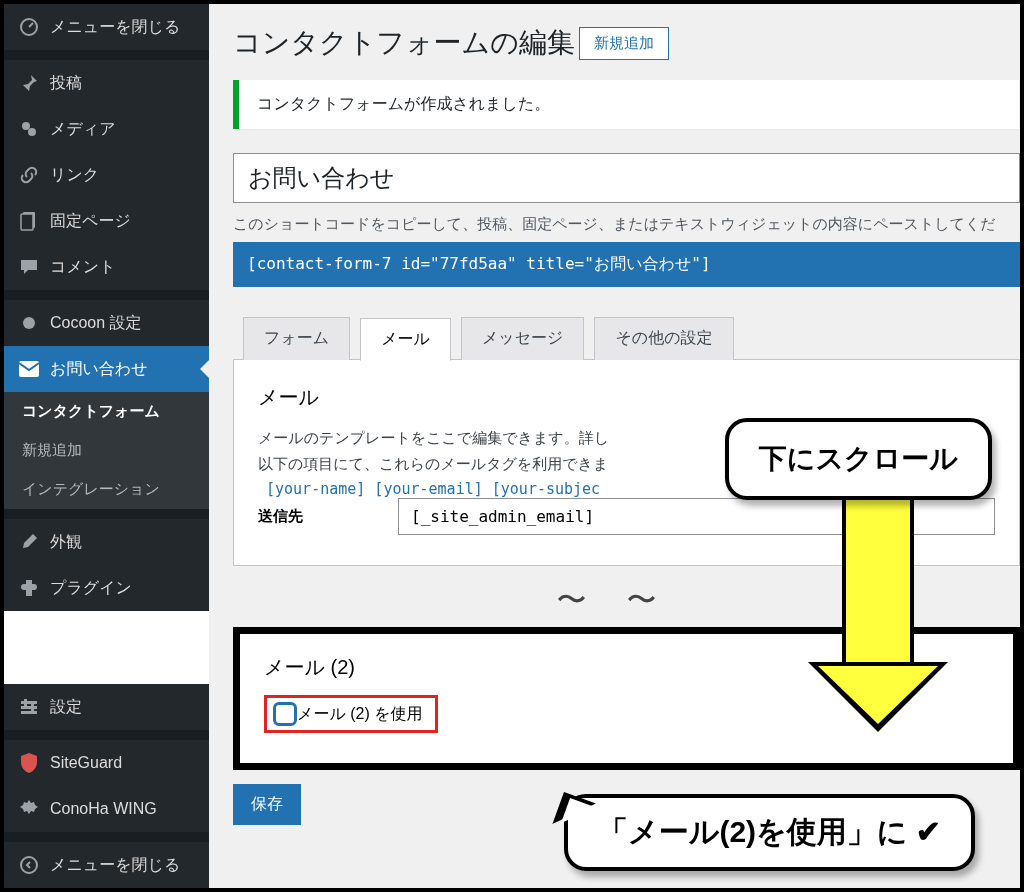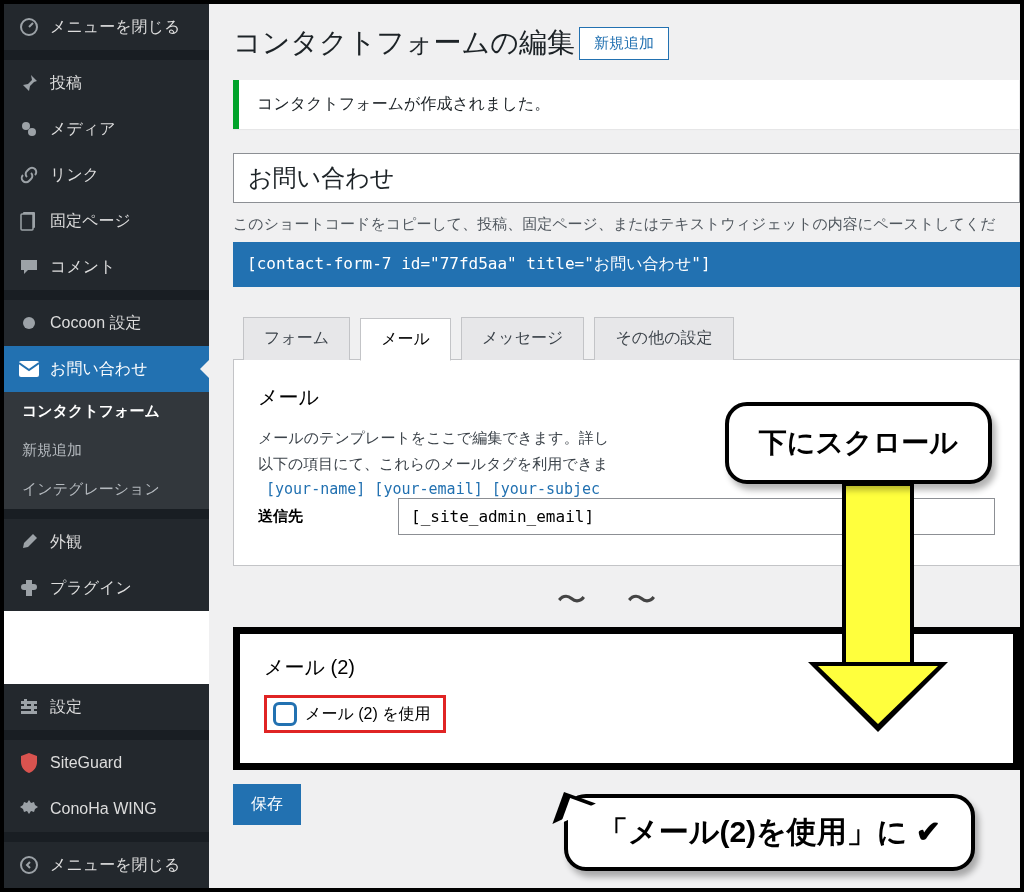--- a/index.html
+++ b/index.html
@@ -40,29 +40,29 @@
 .field-row { display: flex; align-items: center; }
 .field-row label { width: 140px; font-weight: 700; font-size: 15px; }
 .field-row input { flex: 1; padding: 8px 12px; border: 1px solid #8c8f94; font-size: 16px; font-family: Menlo, Consolas, monospace; }
 
 
 .skip { text-align: center; font-size: 30px; color: #444; margin: 14px 0 6px; letter-spacing: 40px; font-family: serif; }
 
 
 .mail2 { background: #fff; border: 7px solid #000000; padding: 20px 24px 30px; }
 .mail2 h2 { font-size: 20px; font-weight: 500; margin-bottom: 14px; }
-.chk-wrap { display: inline-flex; align-items: center; gap: 8px; border: 3px solid #e02424; padding: 4px 12px 4px 6px; }
+.chk-wrap { display: inline-flex; align-items: center; border: 3px solid #e02424; padding: 4px 12px 4px 6px; }
 .chk { width: 24px; height: 24px; border: 3px solid #2271b1; border-radius: 6px; background:#fff; }
 .chk-wrap span { font-size: 16px; }
 .mail2 p.sub { margin-top: 8px; font-size: 15px; color: #787c82; }
 .save { margin-top: 14px; background: #2271b1; color: #fff; border: none; padding: 10px 18px; font-size: 16px; cursor: pointer; }
 
 
 .callout { position: absolute; background: #fff; border: 4px solid #000; border-radius: 22px; padding: 18px 30px; font-size: 28px; font-weight: 700; box-shadow: 4px 6px 6px rgba(0,0,0,.3); z-index: 20; }
-.callout.top { top: 398px; right: 28px; }
+.callout.top { top: 414px; right: 28px; }
 .callout.bottom { top: 790px; left: 355px; padding: 14px 30px; font-size: 30px; }
 .tail { position: absolute; width: 0; height: 0; }
 .callout.bottom .tail { left: -28px; top: -30px; border: 24px solid transparent; border-bottom-color: #000; transform: rotate(-25deg); }
 .callout.bottom .tail::after { content:''; position:absolute; left:-16px; top:-11px; border:19px solid transparent; border-bottom-color:#fff; }
 
 
 .arrow-wrap { position:absolute; top:478px; right:72px; z-index:15; }
 .arrow-shaft { width: 72px; height: 180px; background: #ffff3d; border: 4px solid #000; border-bottom: none; }
 .arrow-head { width: 0; height: 0; border-left: 70px solid transparent; border-right: 70px solid transparent; border-top: 70px solid #000; margin-left: -34px; position: relative; }
 .arrow-head::after { content:''; position:absolute; top:-66px; left:-60px; border-left:60px solid transparent; border-right:60px solid transparent; border-top:58px solid #ffff3d; }

